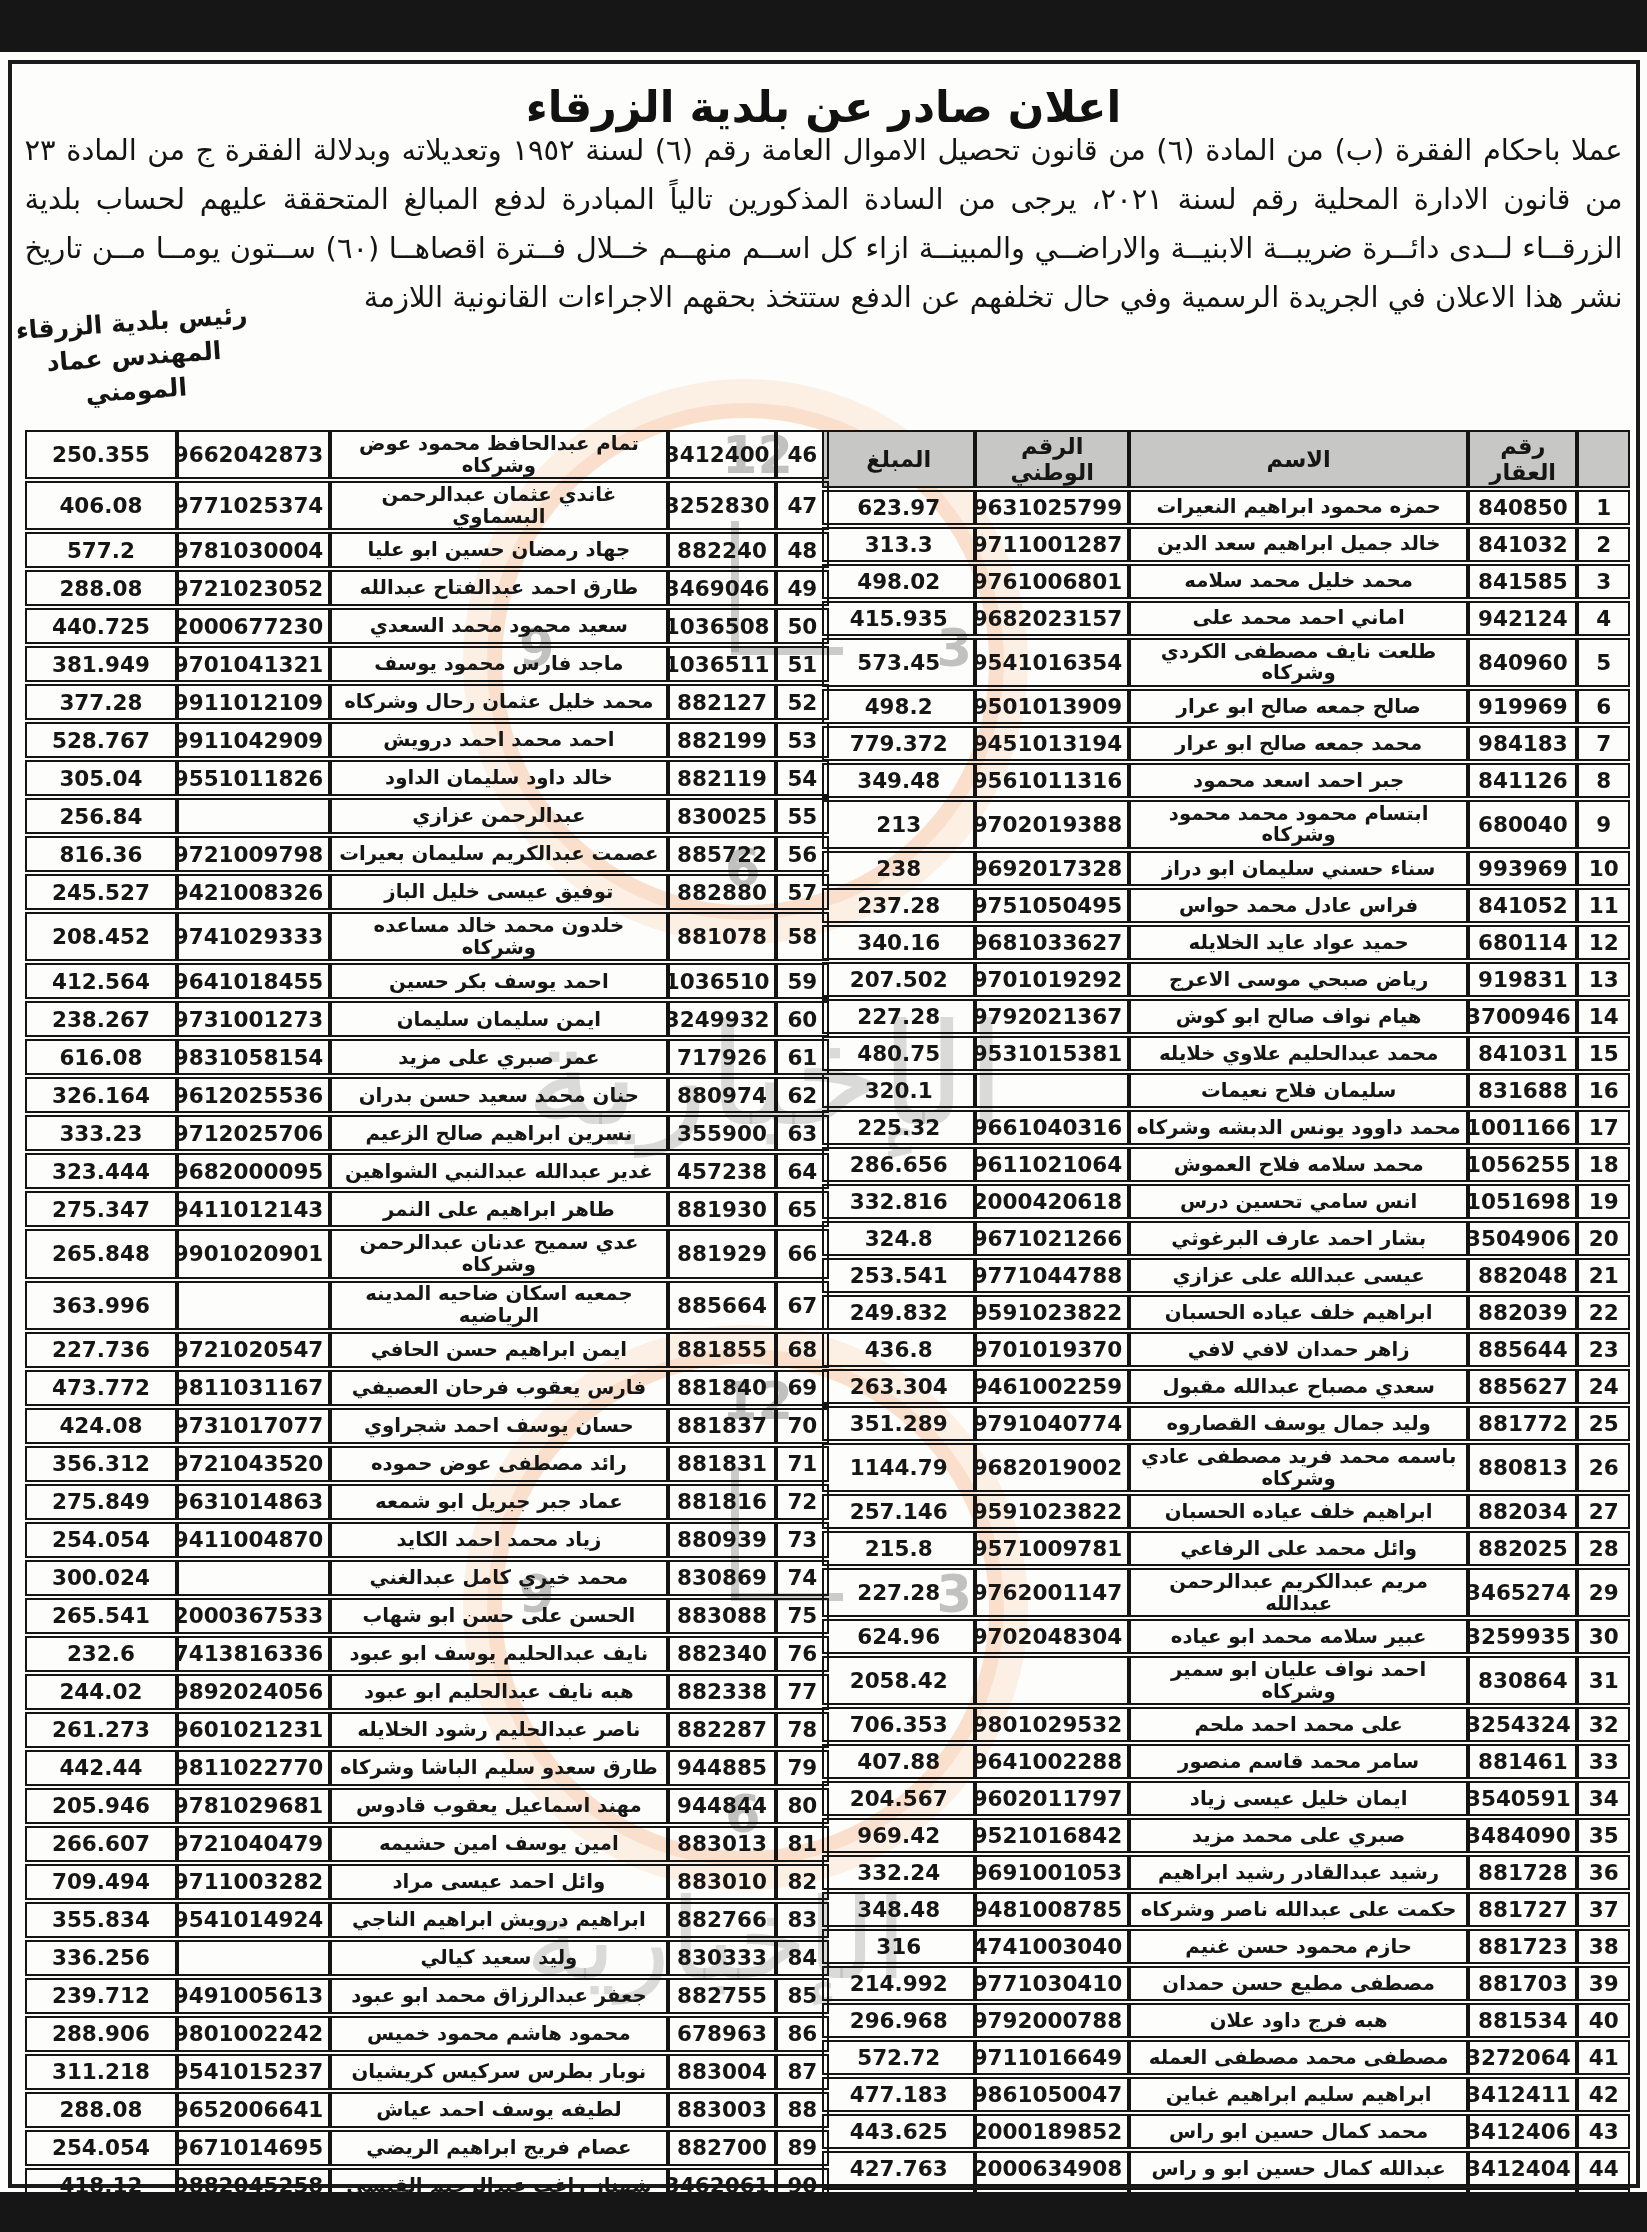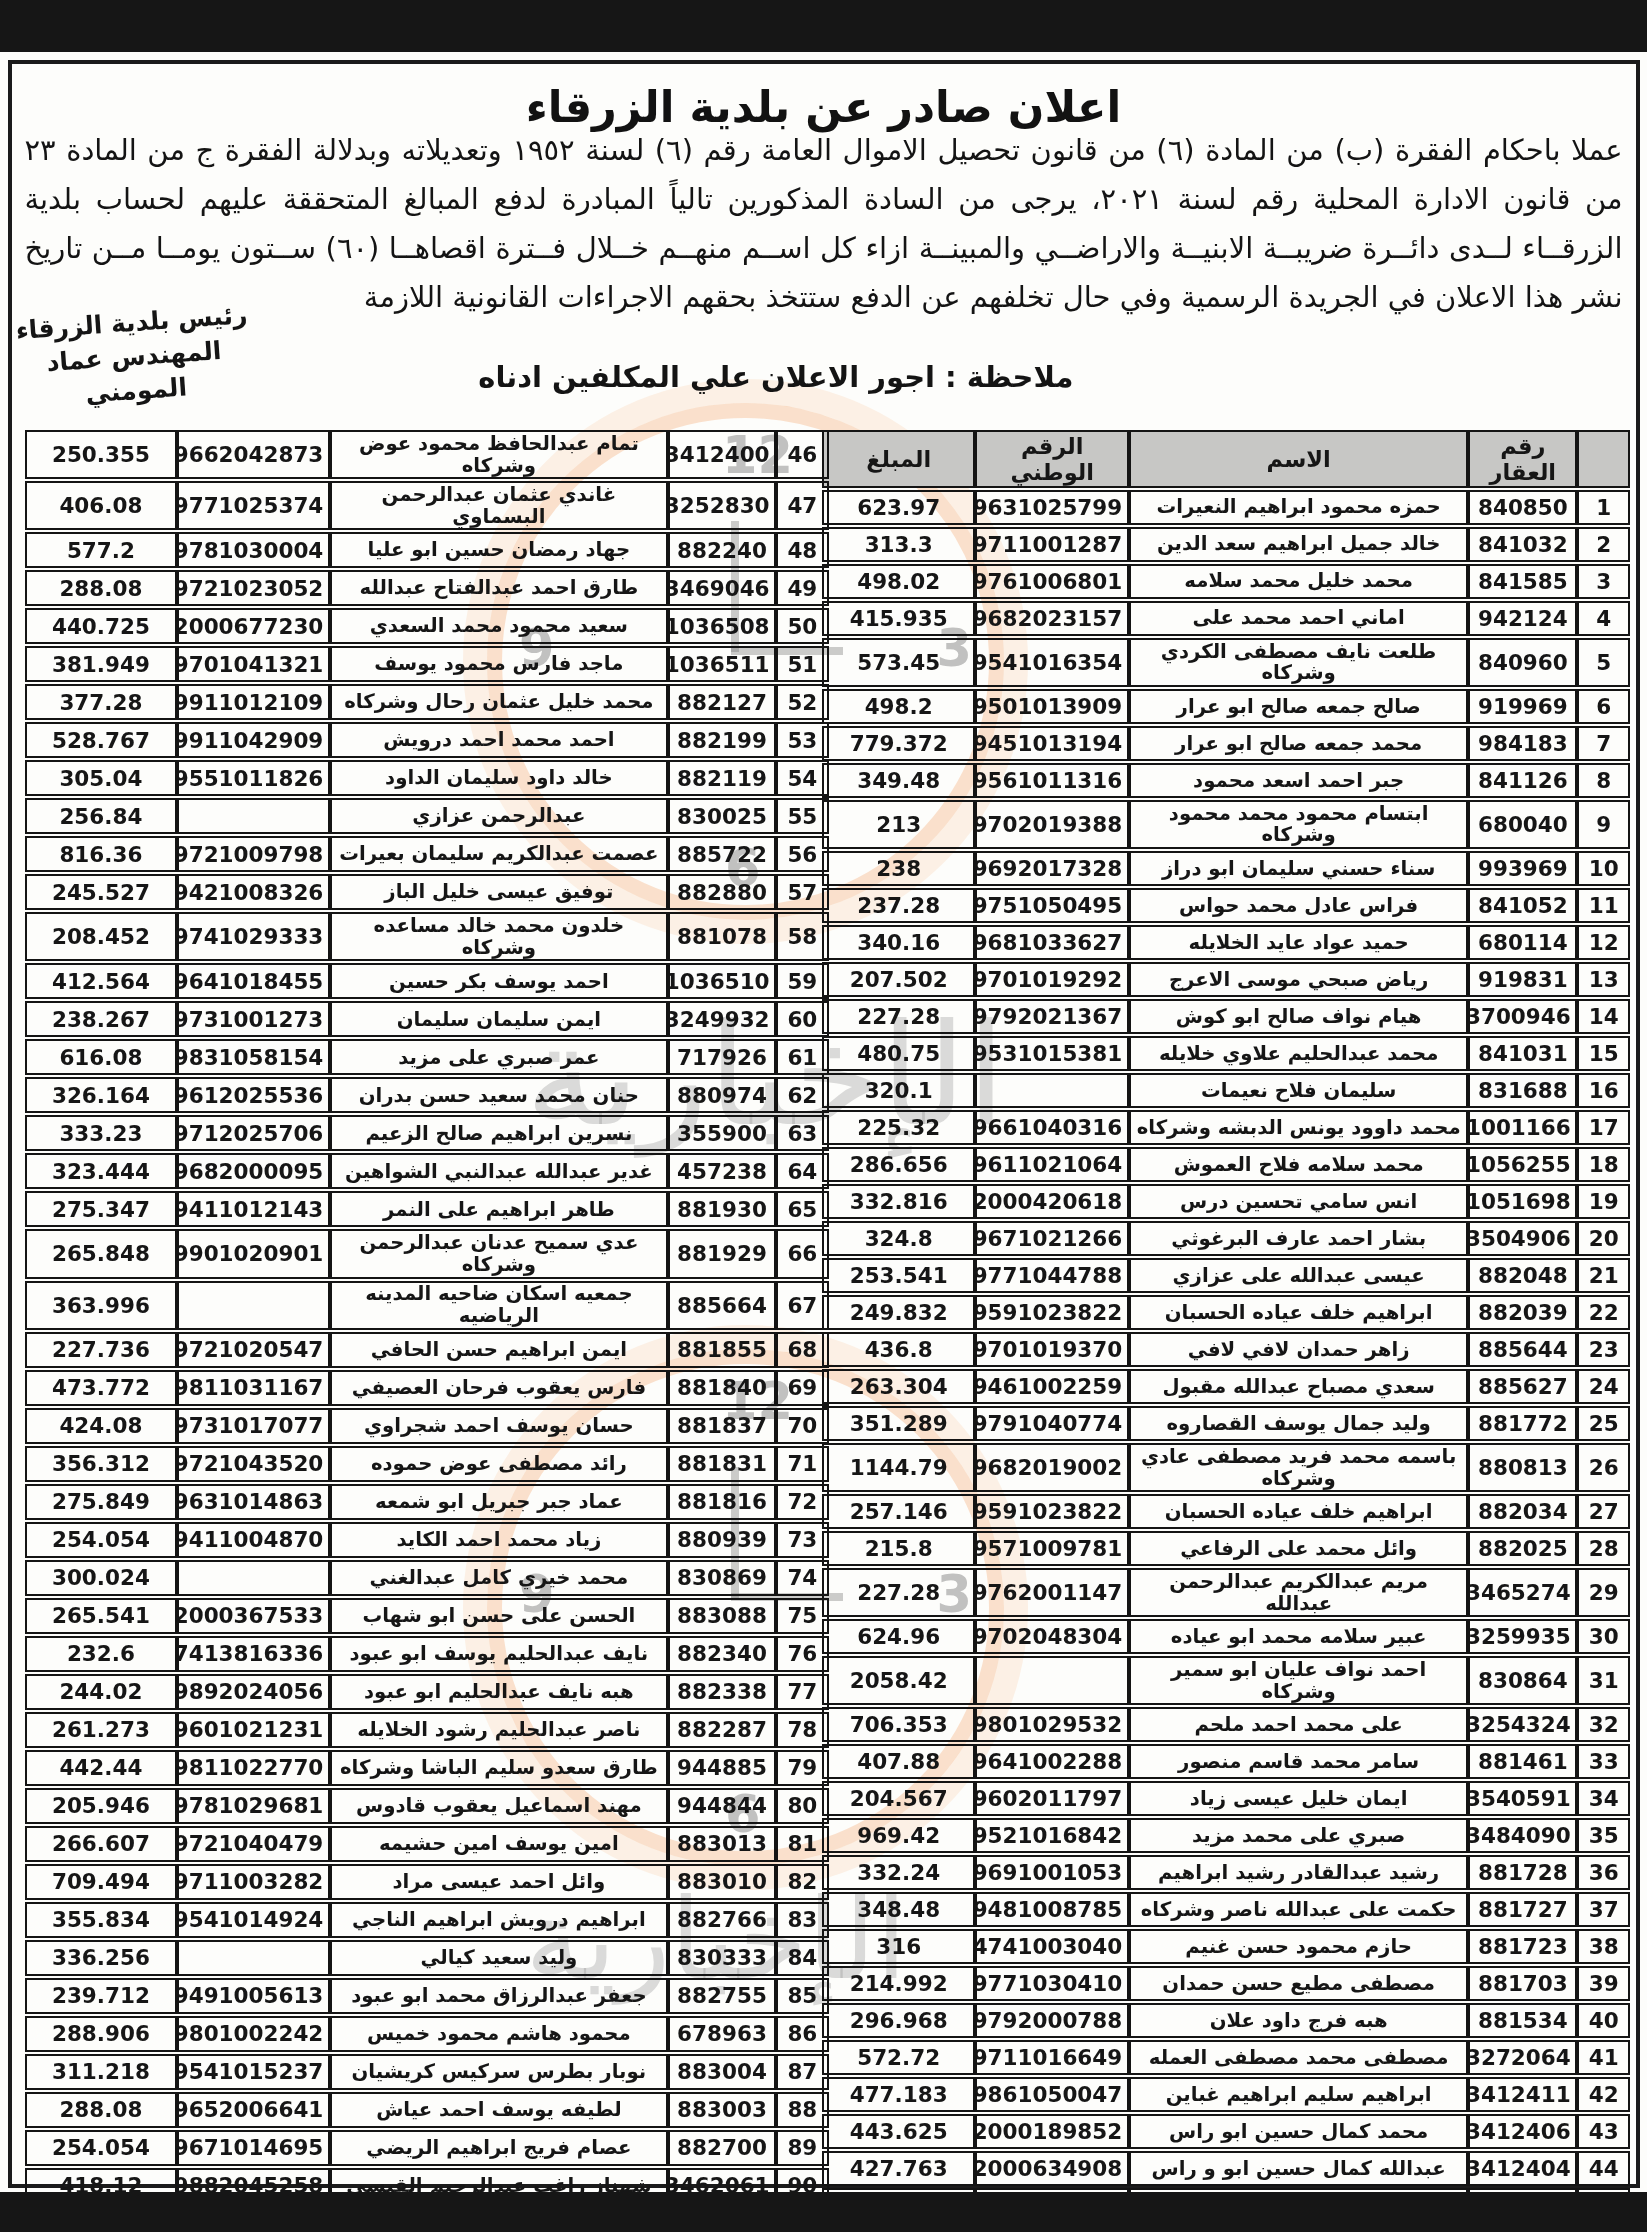--- a/index.html
+++ b/index.html
@@ -109,21 +109,20 @@
 
     <h1 class="title">اعلان صادر عن بلدية الزرقاء</h1>
 
     <p class="paragraph">عملا باحكام الفقرة (ب) من المادة (٦) من قانون تحصيل الاموال العامة رقم (٦) لسنة ١٩٥٢ وتعديلاته وبدلالة الفقرة ج من المادة ٢٣ من قانون الادارة المحلية رقم لسنة ٢٠٢١، يرجى من السادة المذكورين تالياً المبادرة لدفع المبالغ المتحققة عليهم لحساب بلدية الزرقــاء لــدى دائــرة ضريبــة الابنيــة والاراضــي والمبينــة ازاء كل اســم منهــم خــلال فــترة اقصاهــا (٦٠) ســتون يومــا مــن تاريخ نشر هذا الاعلان في الجريدة الرسمية وفي حال تخلفهم عن الدفع ستتخذ بحقهم الاجراءات القانونية اللازمة</p>
 
     <div class="signature">
       <div>رئيس بلدية الزرقاء</div>
       <div>المهندس عماد المومني</div>
     </div>
 
-    <div class="note">ملاحظة : اجور الاعلان علي المكلفين ادناه</div>
 
     <table class="data-table table-right">
       <thead>
         <tr>
           <th class="col-num"></th>
           <th class="col-property">رقم العقار</th>
           <th class="col-name">الاسم</th>
           <th class="col-national_id">الرقم الوطني</th>
           <th class="col-amount">المبلغ</th>
         </tr>

